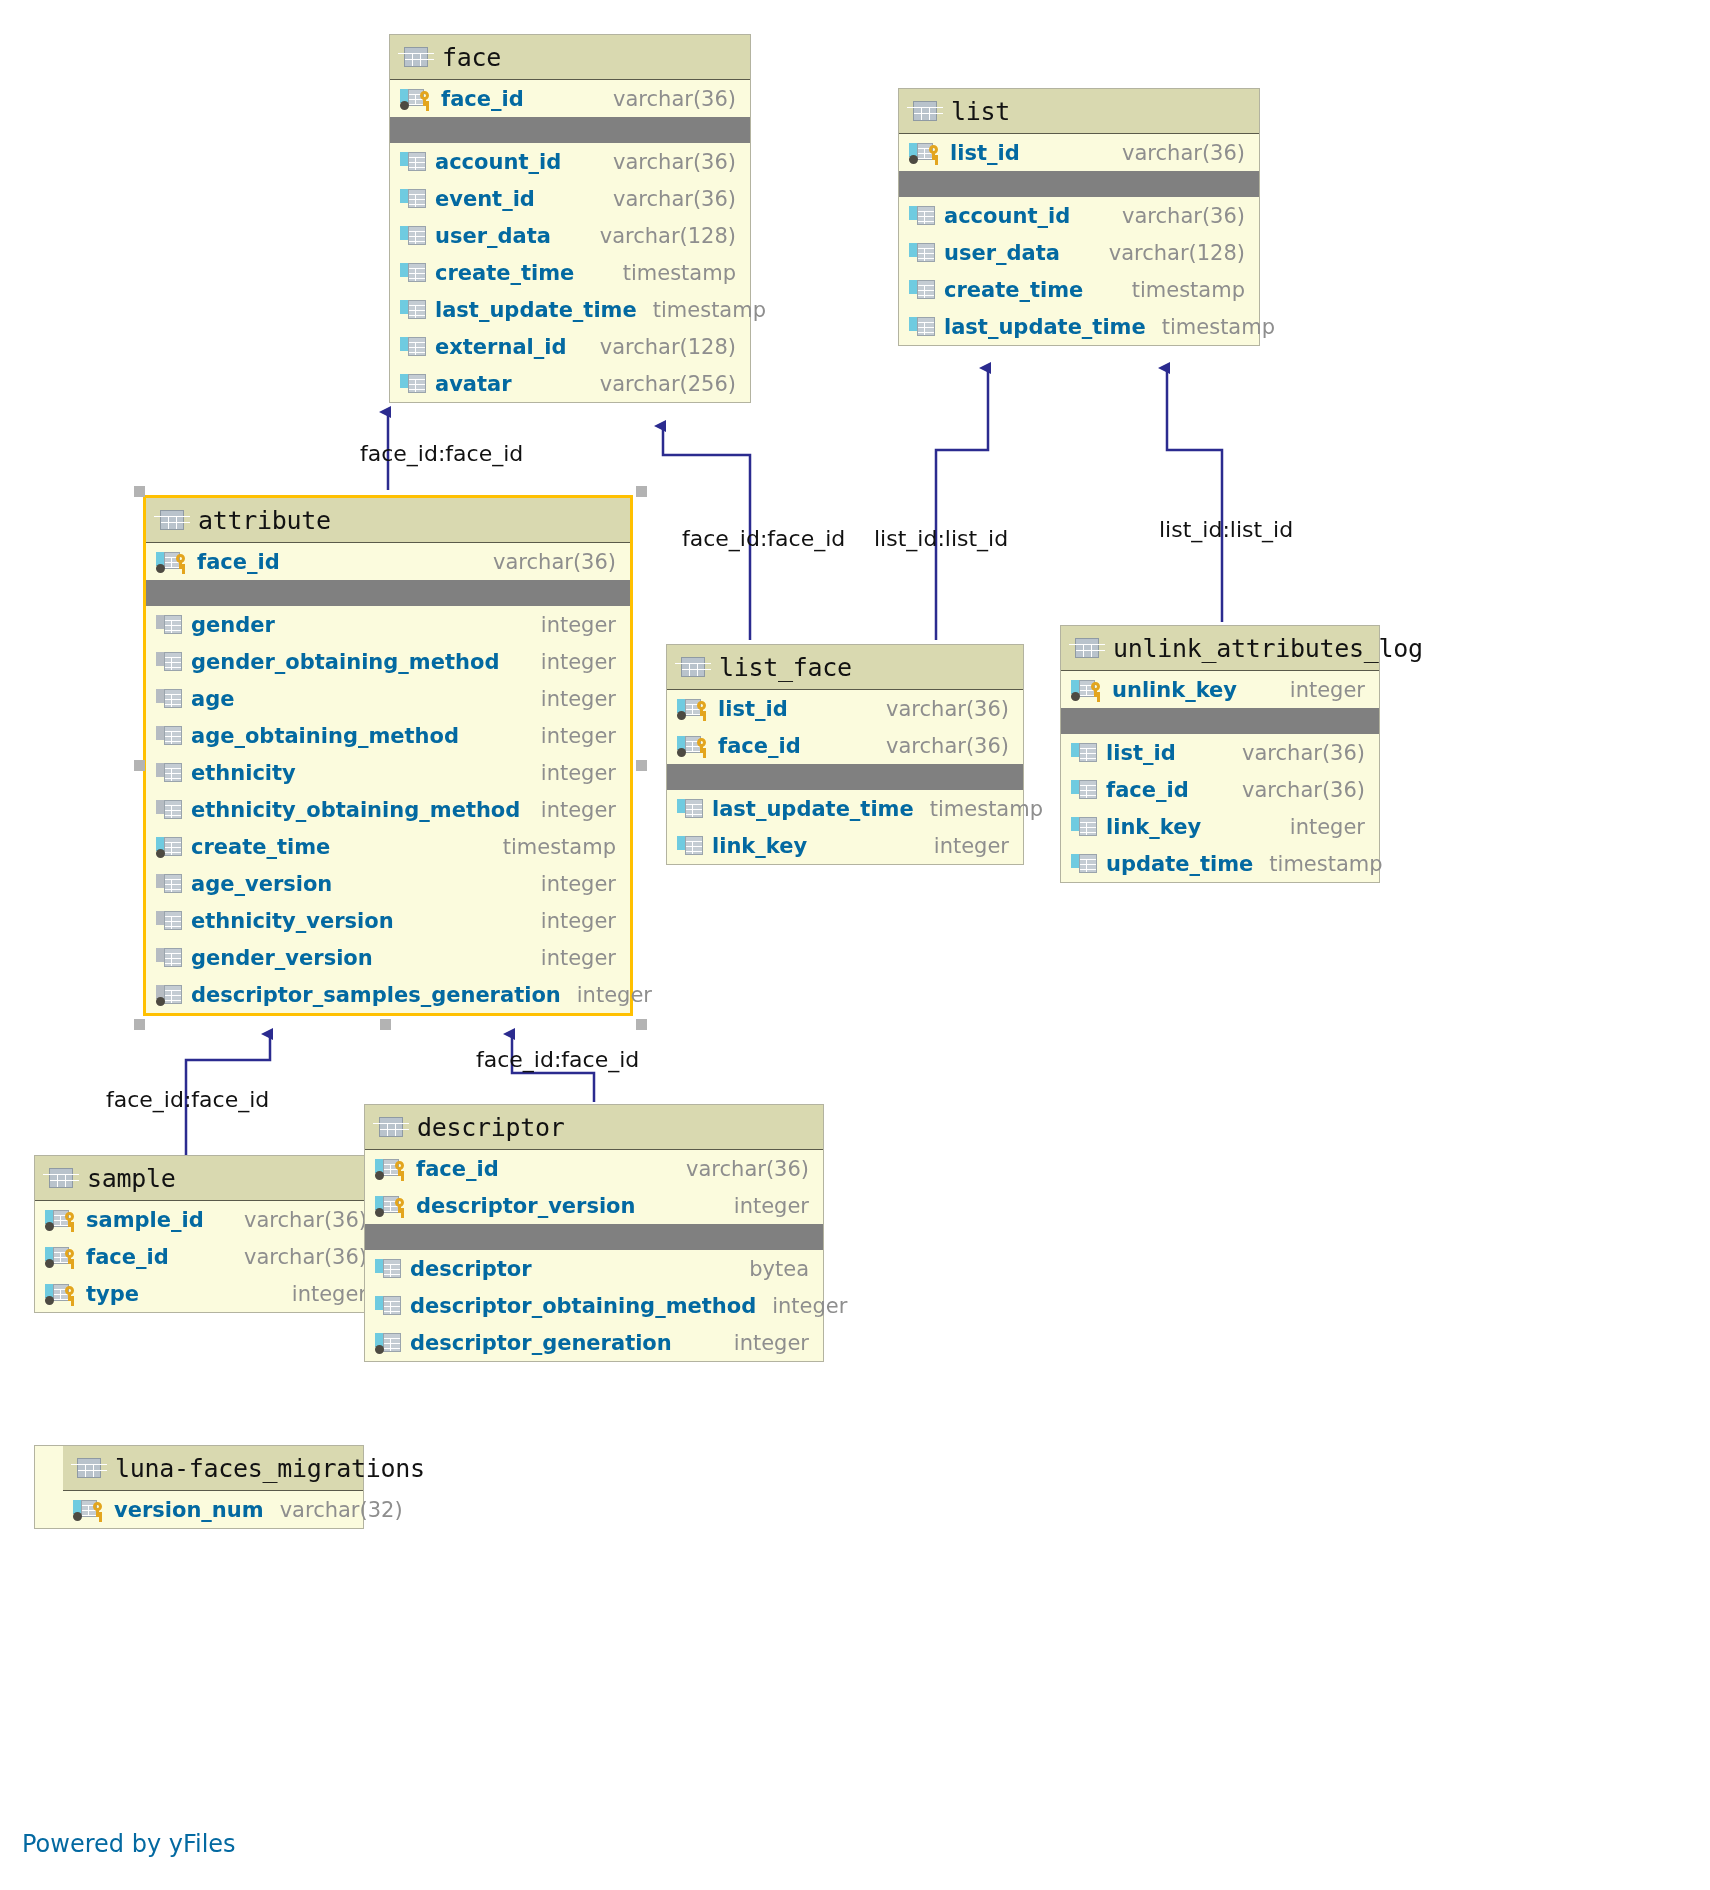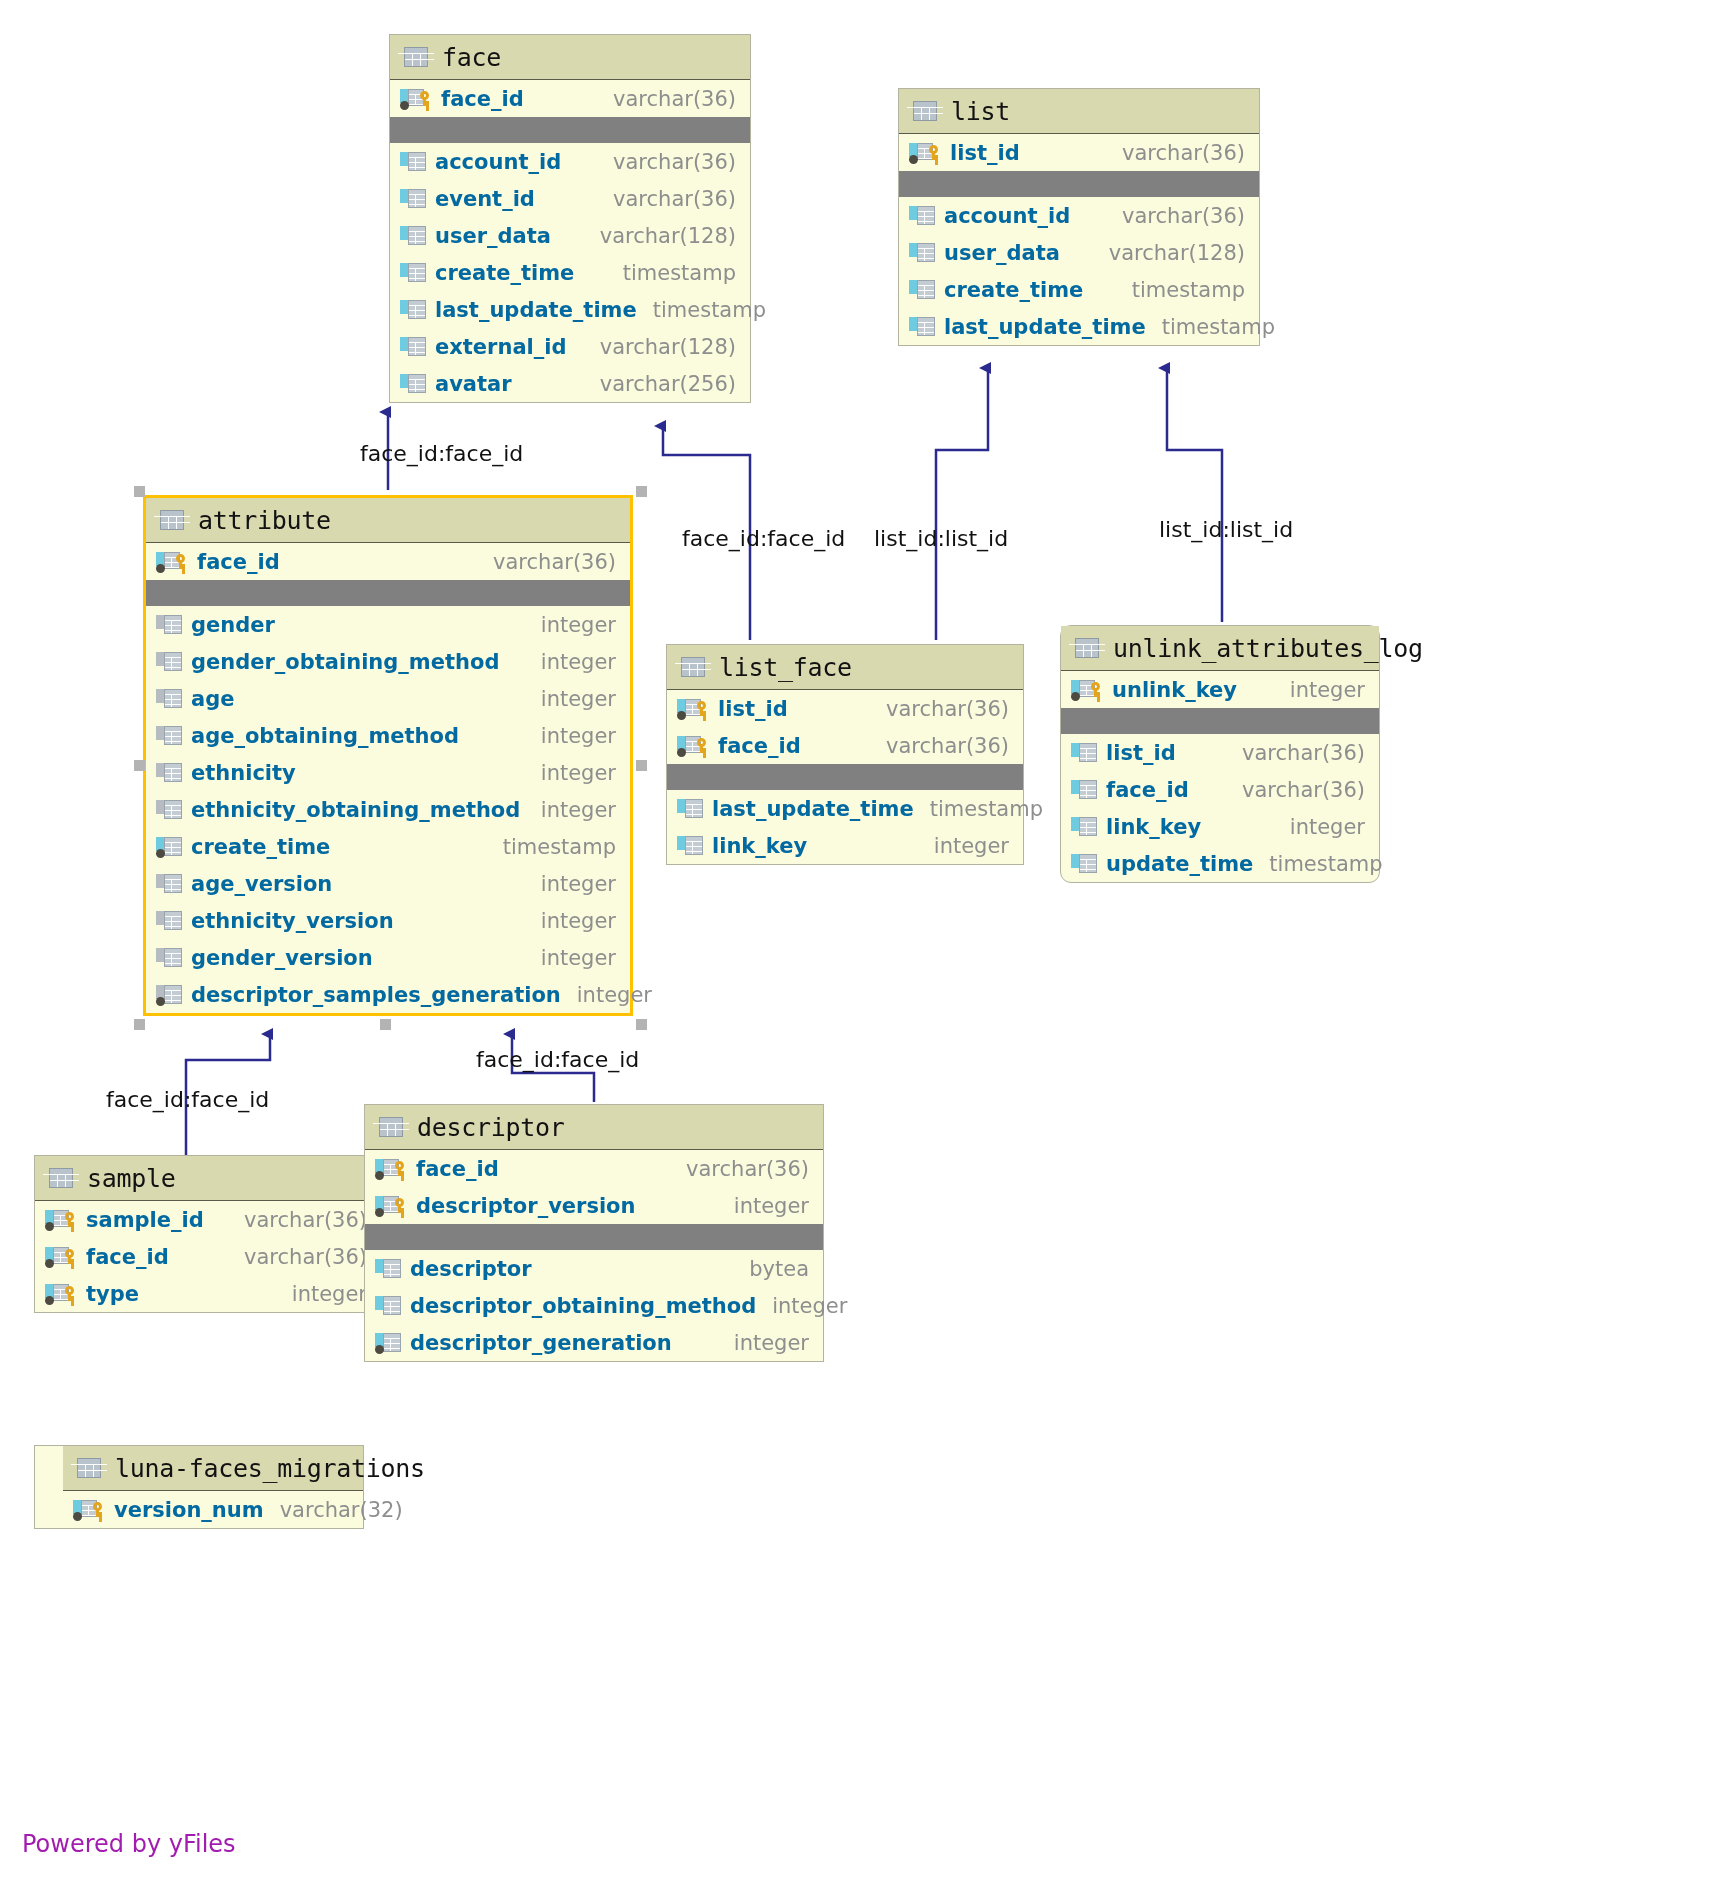--- a/index.html
+++ b/index.html
@@ -128,21 +128,21 @@
 
   
   .elabel{
     position:absolute;
     font-size:22px;color:#111;white-space:nowrap;z-index:6;
   }
   svg.edges{position:absolute;left:0;top:0;width:1710px;height:1890px;z-index:3;}
 
   .watermark{
     position:absolute;left:22px;top:1830px;
-    font-size:24px;color:#a21caf;white-space:nowrap;z-index:8;
+    font-size:24px;color:#0369a1;white-space:nowrap;z-index:8;
   }
 </style>
 </head>
 <body>
 
 <div class="canvas">
 
   <svg class="edges" viewBox="0 0 1710 1890" xmlns="http://www.w3.org/2000/svg">
     <defs>
       <marker id="arrow" markerWidth="12" markerHeight="12" refX="6" refY="9" orient="auto" markerUnits="userSpaceOnUse">
@@ -454,21 +454,21 @@
           <div class="row">
             <span class="cicon ">
               <span class="bar"></span>
               <span class="grid"></span>
             </span>
             <span class="nm">link_key</span>
             <span class="ty">integer</span>
           </div>
         </div>
       </div>
-      <div class="entity" style="left: 1060px; top: 625px; width: 320px; border-radius: 11px;">
+      <div class="entity" style="left: 1060px; top: 625px; width: 320px;">
         <div class="ent-head">
           <span class="tbl-icon">
             <i></i>
           </span>
           <span class="ent-title">unlink_attributes_log</span>
         </div>
         <div class="rows">
           <div class="row">
             <span class="cicon key">
               <span class="bar"></span>

